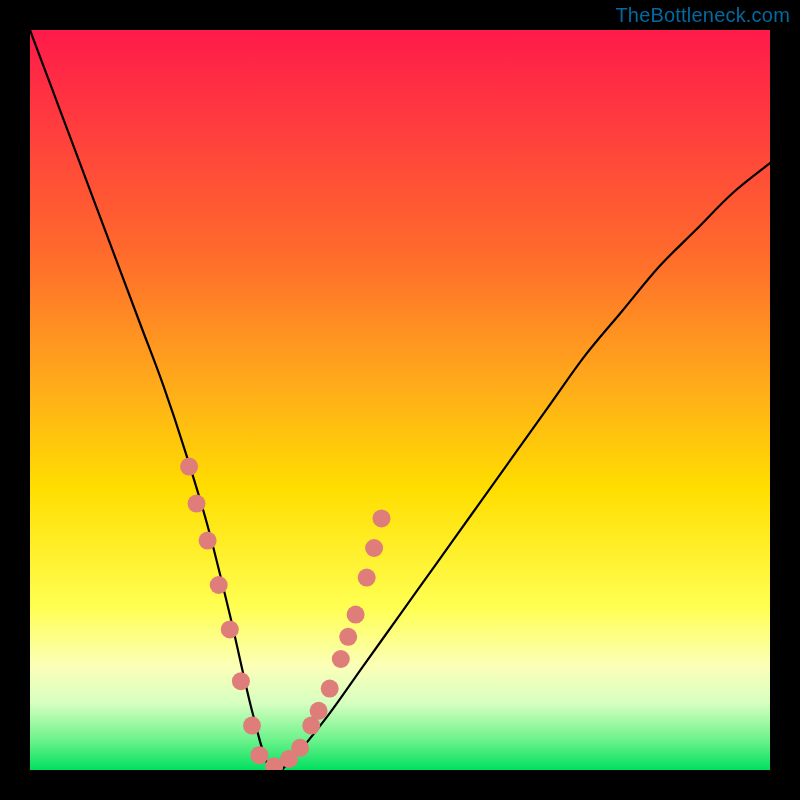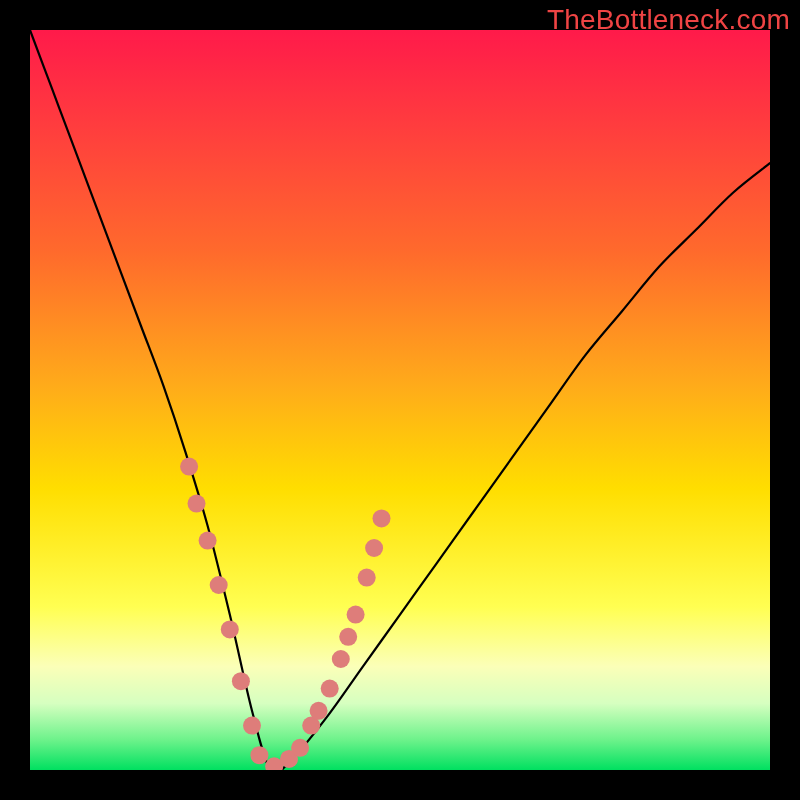--- a/index.html
+++ b/index.html
@@ -25,23 +25,23 @@
     height: 740px;
     overflow: hidden;
   }
   .plot svg {
     display: block;
   }
   .watermark {
     position: absolute;
     top: 4px;
     right: 10px;
-    font-size: 28px;
+    font-size: 20px;
     font-weight: 400;
-    color: #ef4444;
+    color: #0369a1;
     letter-spacing: 0.2px;
     user-select: none;
   }
 </style>
 </head>
 <body>
 
 <div class="frame">
   <div class="watermark">TheBottleneck.com</div>
   <div class="plot">

